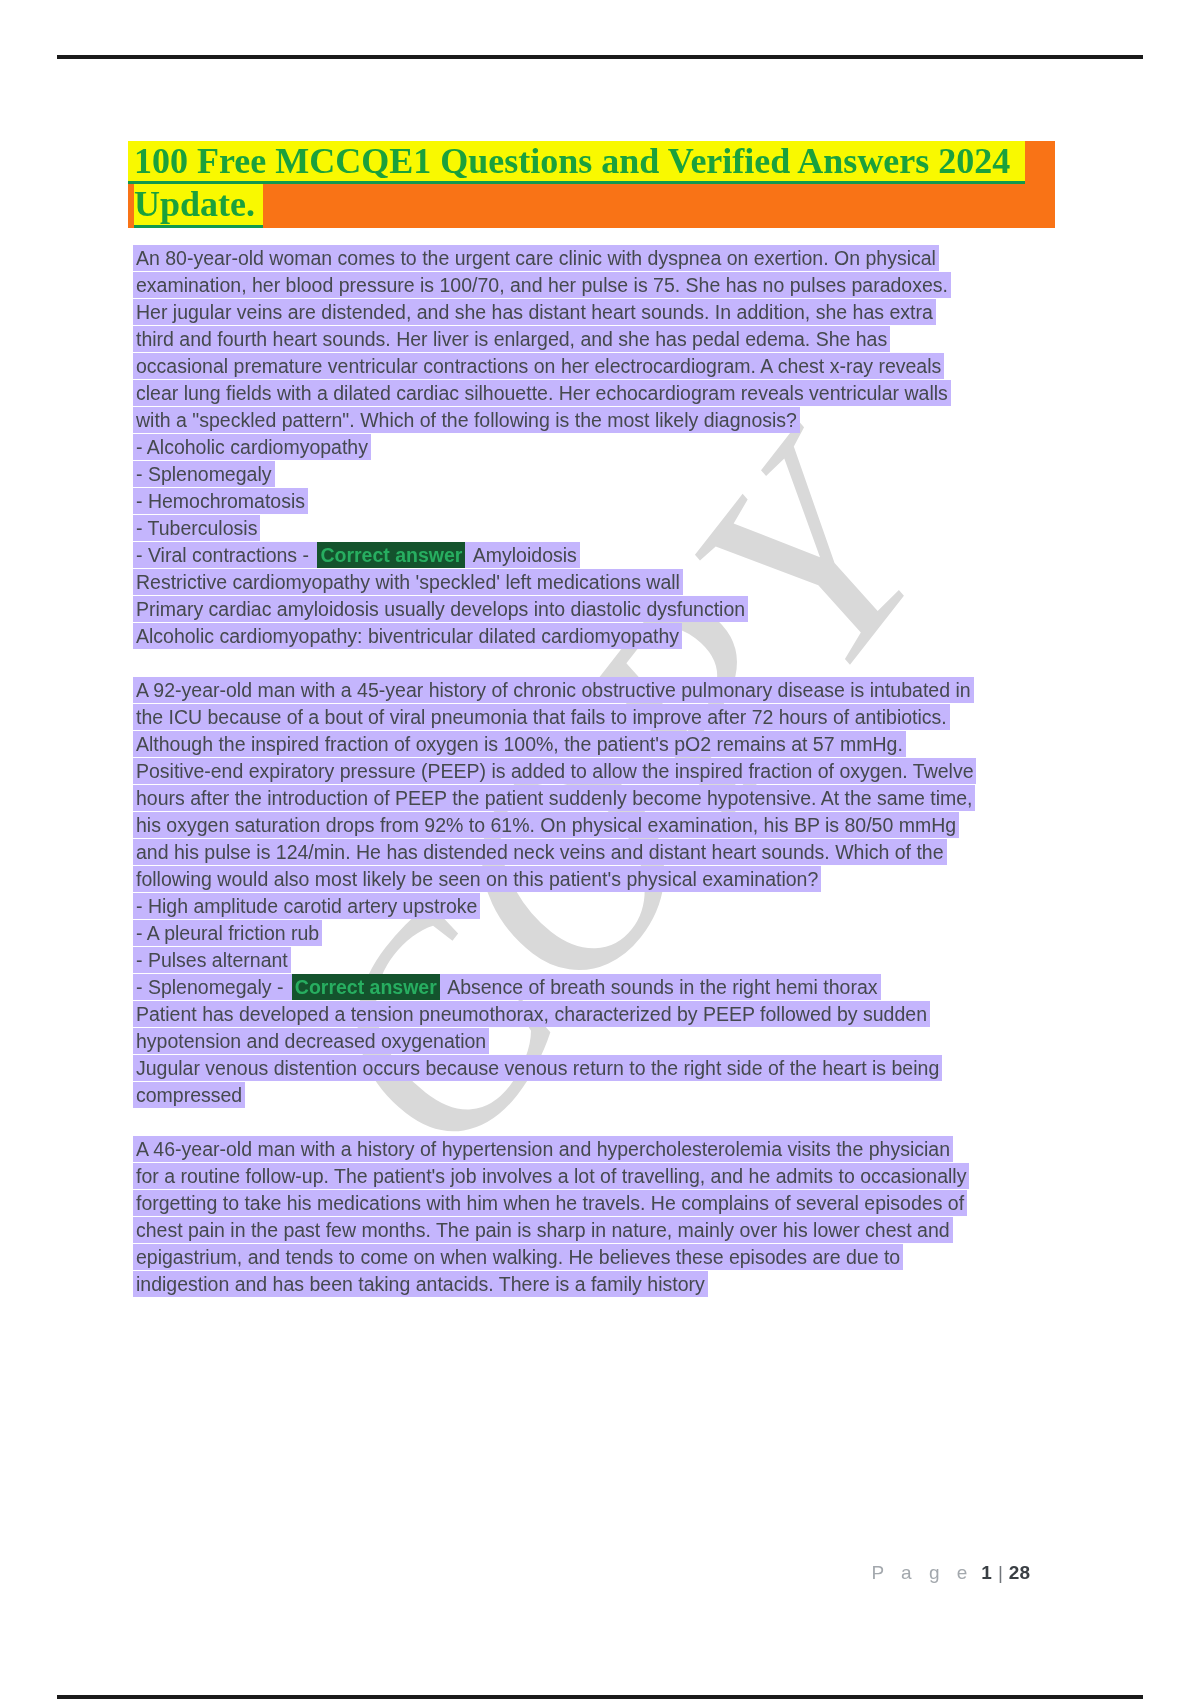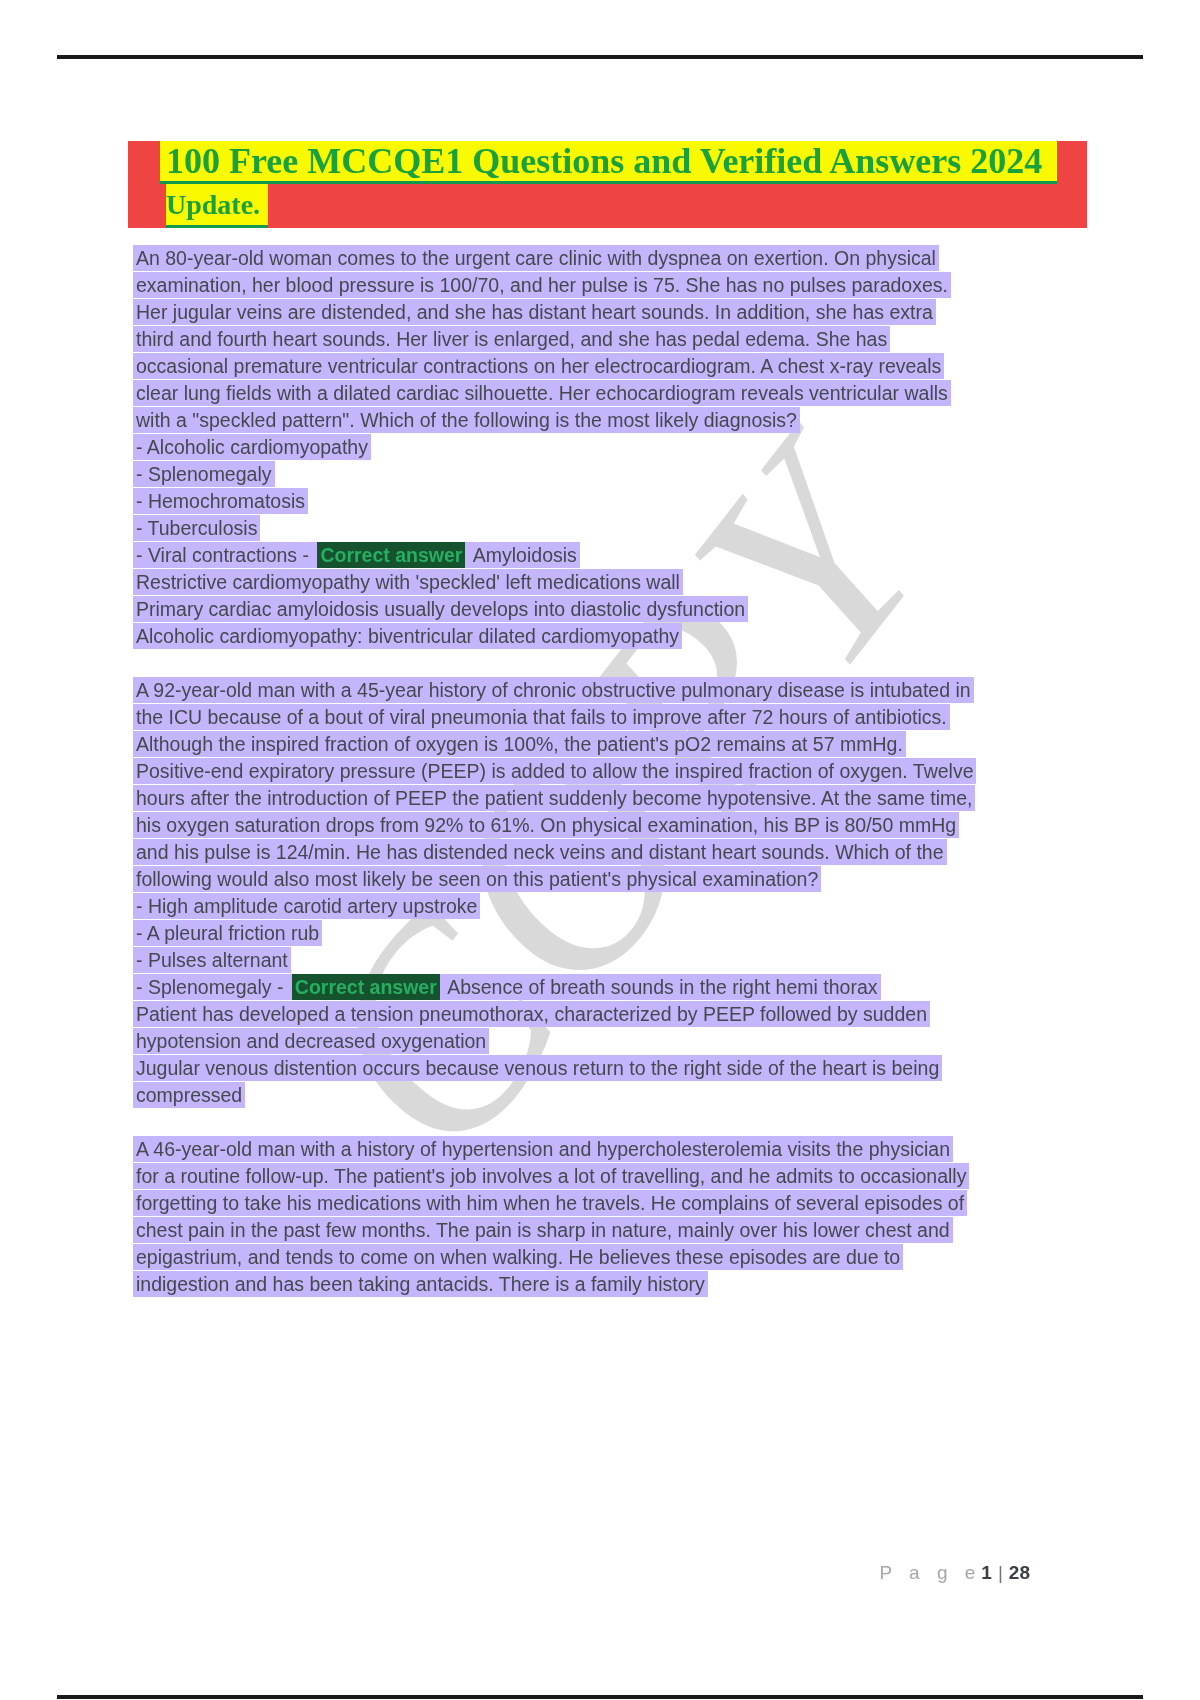--- a/index.html
+++ b/index.html
@@ -26,40 +26,39 @@
     font-style:italic;
     font-size:290px;
     letter-spacing:12px;
     color:#d9d9d9;
     white-space:nowrap;
     user-select:none;
   }
 
   #title-block {
     position:absolute; left:128px; top:141px; width:927px; height:87px;
-    background:#ef4444; z-index:2;
+    background:#f97316; z-index:2;
     font-family:"Liberation Serif", serif;
     font-weight:bold;
     color:#1ba13c;
-    padding-left:32px;
   }
   #title-line1 {
     display:block; width:891px; height:40px; line-height:40px;
     background:#f9f900;
     border-bottom:3px solid #12994d;
     padding-left:6px;
     font-size:36px;
     white-space:nowrap;
   }
   #title-line2-wrap { height:44px; line-height:44px; padding-left:6px; }
   #title-line2 {
     display:inline-block; height:41px; line-height:41px;
     background:#f9f900;
     border-bottom:3px solid #12994d;
-    font-size:28px;
+    font-size:36px;
     padding:0 8px 0 0;
   }
 
   #content {
     position:absolute; left:133px; top:245px; width:842px; z-index:2;
     font-size:19.5px; line-height:27px; color:#45494e;
   }
   .q { margin-bottom:27px; }
   .hl {
     background:#c4b5fd;
@@ -72,21 +71,21 @@
     color:#27ae60;
     font-weight:bold;
     background:#14532d;
     padding:2px 3px;
   }
 
   #page-footer {
     position:absolute; top:1562px; right:170px; z-index:2;
     font-size:19px; color:#3a3f44; white-space:nowrap;
   }
-  #footer-page-word { color:#a3a8ad; letter-spacing:6px; }
+  #footer-page-word { color:#a3a8ad; letter-spacing:6px; margin-right:8px; }
   #footer-page-number, #footer-page-total { font-weight:600; color:#3a3f44; }
   #footer-separator { color:#70757a; padding:0 6px; }
 </style>
 </head>
 <body>
 
 <div class="rule" id="top-rule"></div>
 
 <div id="watermark">COPY</div>
 

